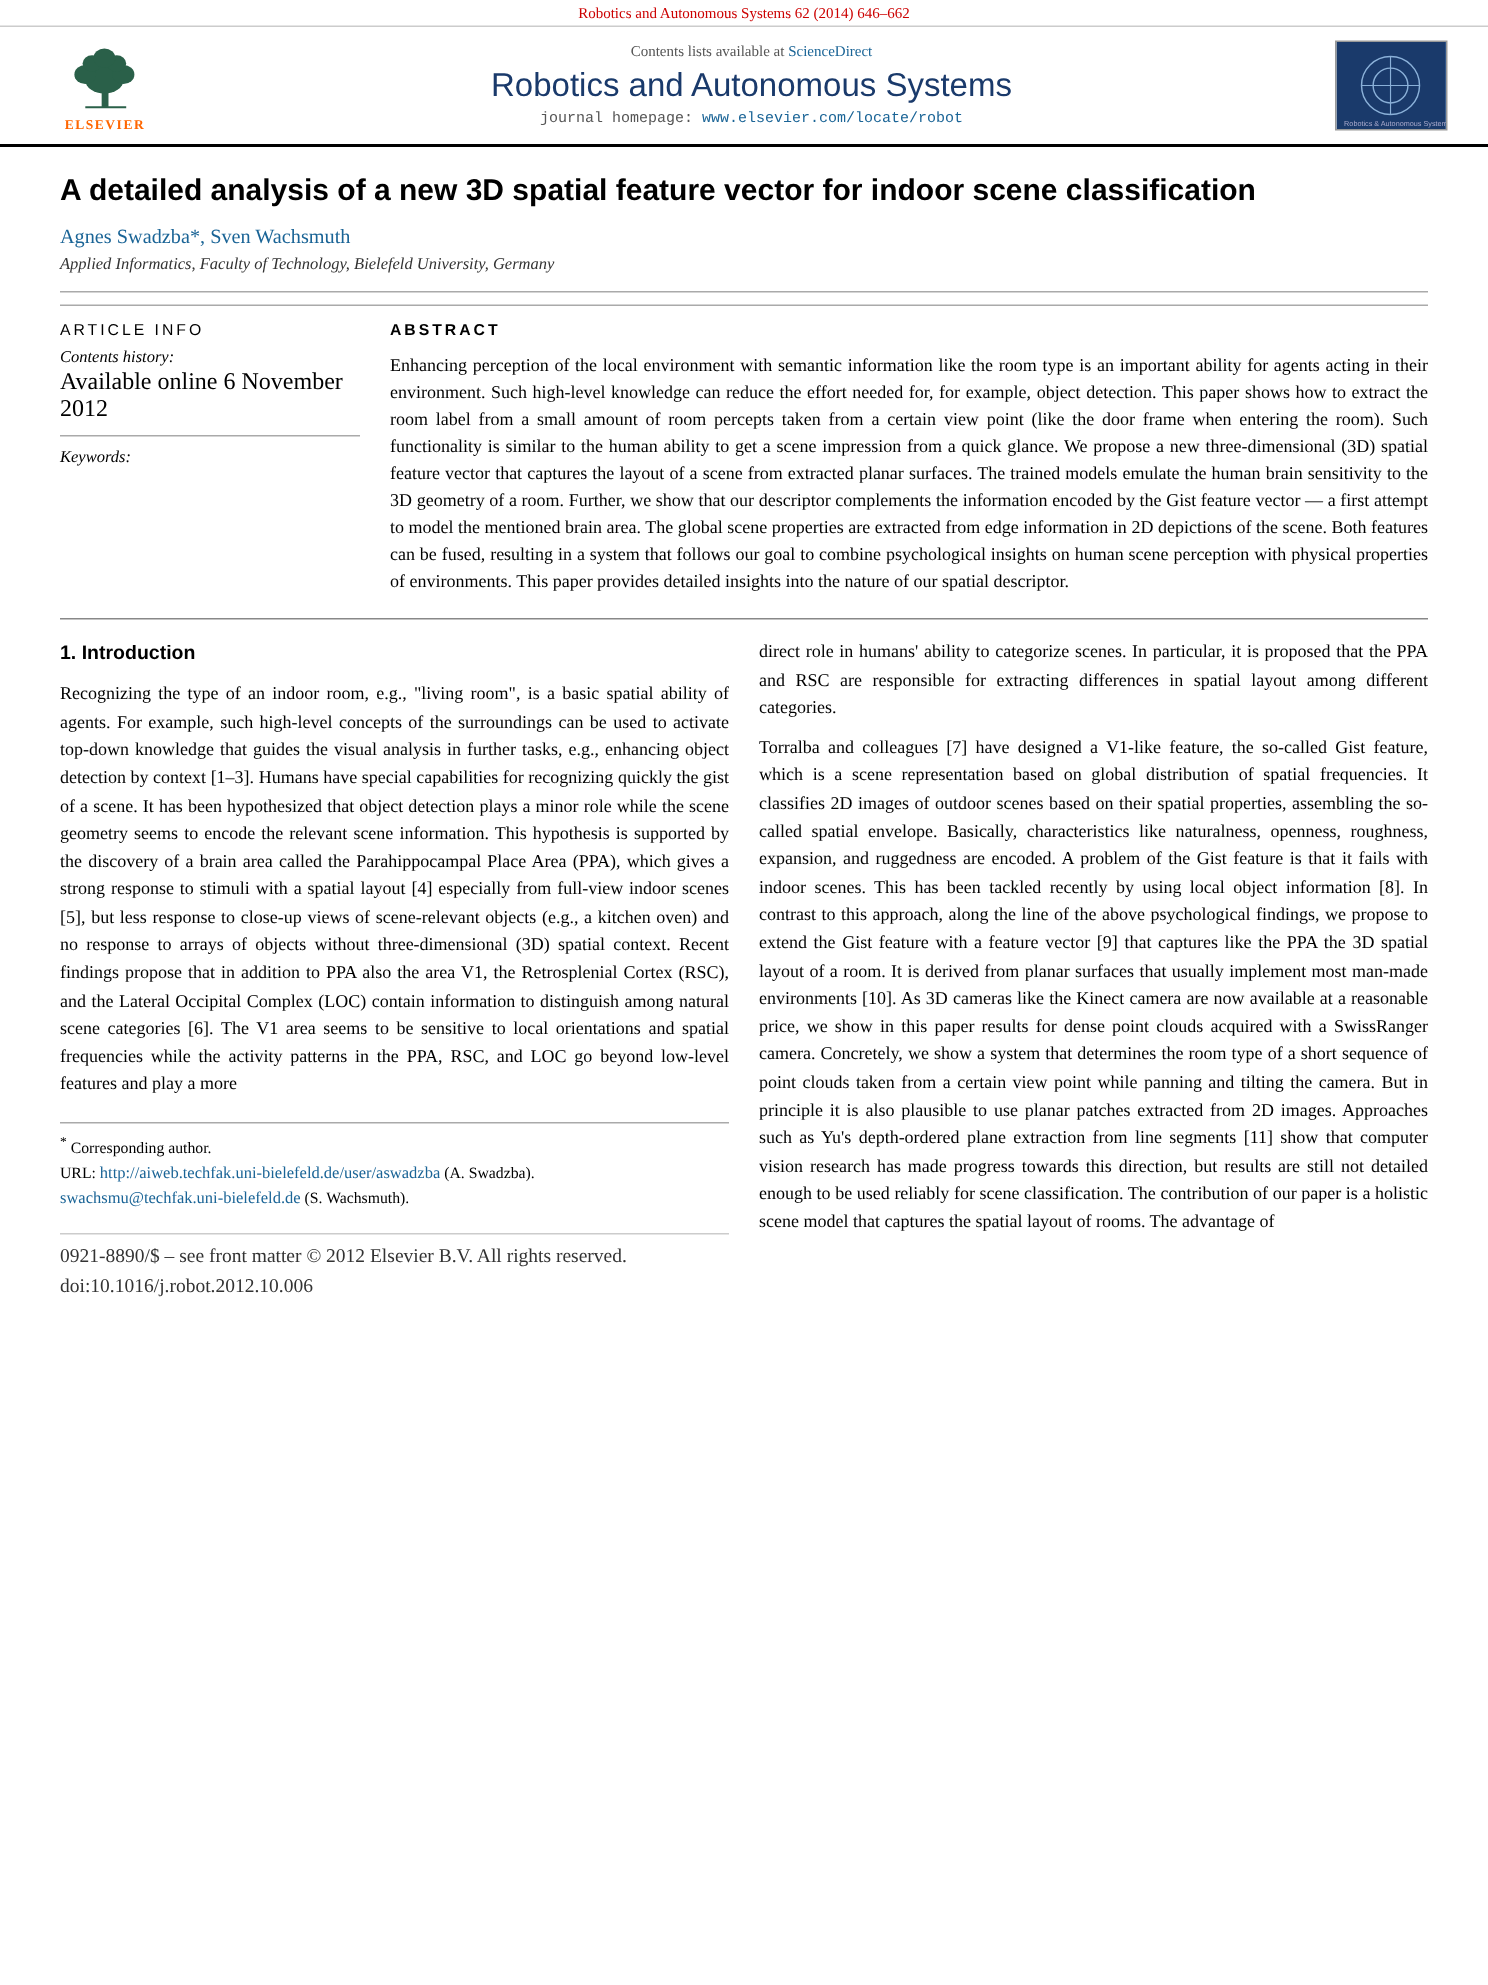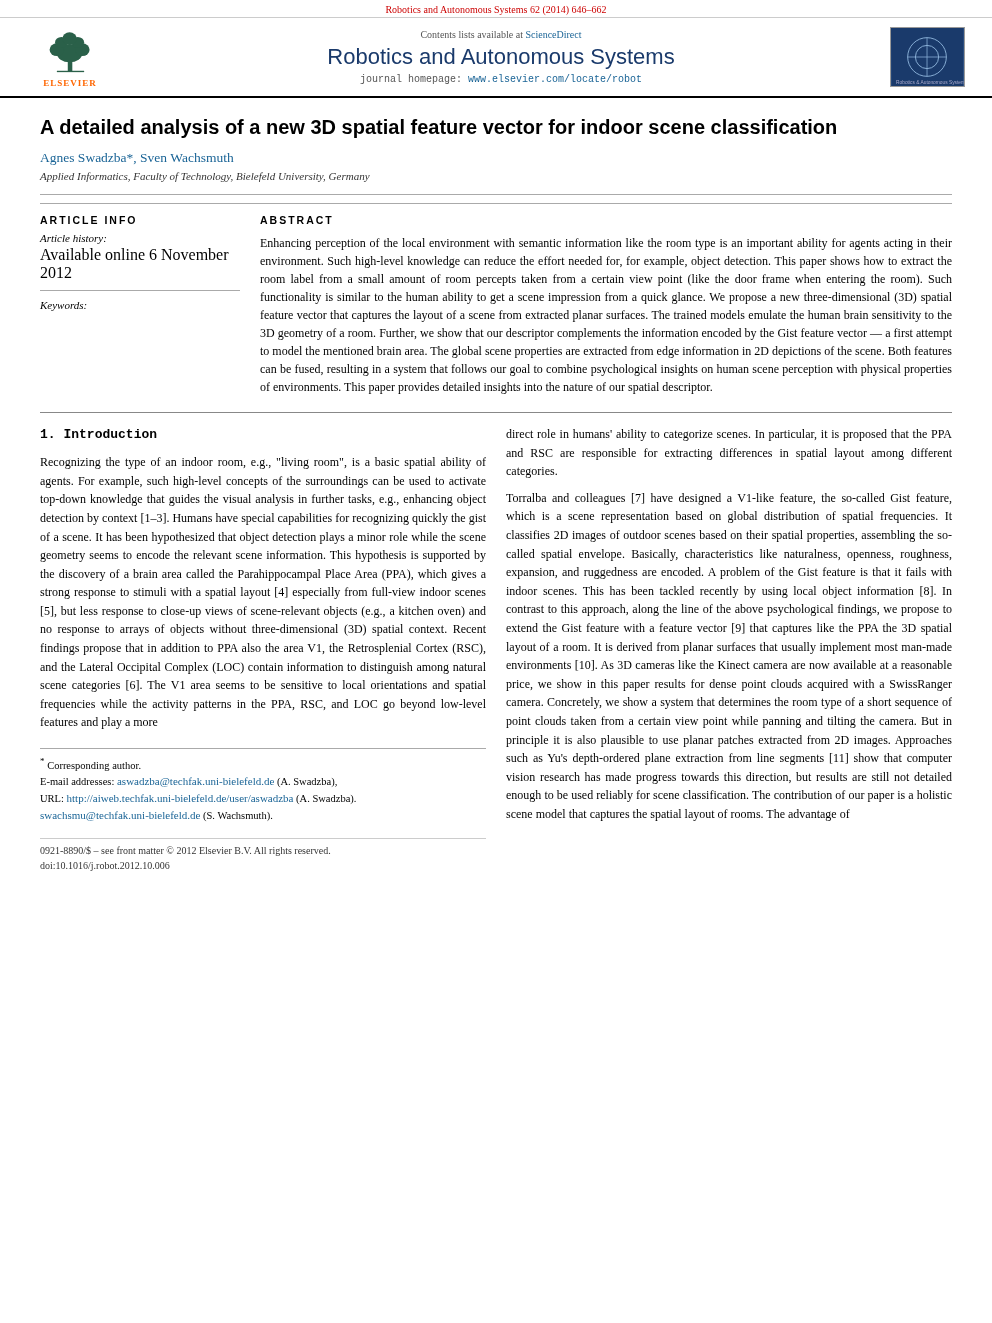--- a/index.html
+++ b/index.html
@@ -139,21 +139,21 @@
 
     .article-info-col {
       width: 200px;
       flex-shrink: 0;
       font-size: 11px;
     }
     .article-info-col .section-heading {
       font-size: 10.5px;
       letter-spacing: 2px;
       font-family: Arial, sans-serif;
-      font-weight: bold;
+      font-weight: normal;
       color: #000;
       margin-bottom: 6px;
       text-transform: uppercase;
     }
     .article-info-col .info-label {
       font-style: italic;
       font-size: 11px;
       margin-bottom: 2px;
     }
     .article-info-col .info-value {
@@ -206,21 +206,21 @@
     .body-col {
       flex: 1;
       font-size: 12px;
       line-height: 1.55;
       text-align: justify;
     }
 
     .section-title {
       font-size: 13px;
       font-weight: bold;
-      font-family: Liberation Mono, monospace;
+      font-family: Liberation Sans, sans-serif;
       margin-bottom: 8px;
     }
 
     .body-para {
       font-size: 12px;
       line-height: 1.55;
       text-align: justify;
       margin-bottom: 8px;
     }
 
@@ -233,21 +233,21 @@
       line-height: 1.5;
     }
 
     .footnote-symbol {
       vertical-align: super;
       font-size: 9px;
     }
 
     
     .article-footer {
-      font-size: 10px;
+      font-size: 13px;
       color: #333;
       margin-top: 14px;
       border-top: 1px solid #ccc;
       padding-top: 4px;
     }
 
     
     .elsevier-tree {
       width: 65px;
       height: 50px;
@@ -318,21 +318,21 @@
   </div>
 
   <div class="affiliation">Applied Informatics, Faculty of Technology, Bielefeld University, Germany</div>
 
   <hr class="hr-divider">
 
   <div class="article-meta-row">
 
     <div class="article-info-col">
       <div class="section-heading">ARTICLE INFO</div>
-      <div class="info-label">Article history:</div>
+      <div class="info-label">Contents history:</div>
       <div class="info-value">Available online 6 November 2012</div>
       <hr class="hr-divider">
       <div class="info-label">Keywords:</div>
     </div>
 
     <div class="abstract-col">
       <div class="section-heading">ABSTRACT</div>
       <div class="abstract-text">
         <span>Enhancing perception of the local environment with semantic information like the room type is an important ability for agents acting in their environment. Such high-level knowledge can reduce the effort needed for, for example, object detection. This paper shows how to extract the room label from a small amount of room percepts taken from a certain view point (like the door frame when entering the room). Such functionality is similar to the human ability to get a scene impression from a quick glance. We propose a new three-dimensional (3D) spatial feature vector that captures the layout of a scene from extracted planar surfaces. The trained models emulate the human brain sensitivity to the 3D geometry of a room. Further, we show that our descriptor complements the information encoded by the Gist feature vector — a first attempt to model the mentioned brain area. The global scene properties are extracted from edge information in 2D depictions of the scene. Both features can be fused, resulting in a system that follows our goal to combine psychological insights on human scene perception with physical properties of environments. This paper provides detailed insights into the nature of our spatial descriptor.</span>
       </div>
@@ -347,25 +347,20 @@
       <div class="section-title">
         <span>1.</span>
         <span>Introduction</span>
       </div>
       <div class="body-para">Recognizing the type of an indoor room, e.g., "living room", is a basic spatial ability of agents. For example, such high-level concepts of the surroundings can be used to activate top-down knowledge that guides the visual analysis in further tasks, e.g., enhancing object detection by context [1–3]. Humans have special capabilities for recognizing quickly the gist of a scene. It has been hypothesized that object detection plays a minor role while the scene geometry seems to encode the relevant scene information. This hypothesis is supported by the discovery of a brain area called the Parahippocampal Place Area (PPA), which gives a strong response to stimuli with a spatial layout [4] especially from full-view indoor scenes [5], but less response to close-up views of scene-relevant objects (e.g., a kitchen oven) and no response to arrays of objects without three-dimensional (3D) spatial context. Recent findings propose that in addition to PPA also the area V1, the Retrosplenial Cortex (RSC), and the Lateral Occipital Complex (LOC) contain information to distinguish among natural scene categories [6]. The V1 area seems to be sensitive to local orientations and spatial frequencies while the activity patterns in the PPA, RSC, and LOC go beyond low-level features and play a more</div>
 
       <div class="footnote-area">
         <div>
           <span class="footnote-symbol">*</span>
           <span>Corresponding author.</span>
-        </div>
-        <div>
-          <span>E-mail addresses:</span>
-          <a href="#" class="ref-link">aswadzba@techfak.uni-bielefeld.de</a>
-          <span>(A. Swadzba),</span>
         </div>
         <div>
           <span>URL:</span>
           <a href="#" class="ref-link">http://aiweb.techfak.uni-bielefeld.de/user/aswadzba</a>
           <span>(A. Swadzba).</span>
         </div>
         <div>
           <a href="#" class="ref-link">swachsmu@techfak.uni-bielefeld.de</a>
           <span>(S. Wachsmuth).</span>
         </div>

